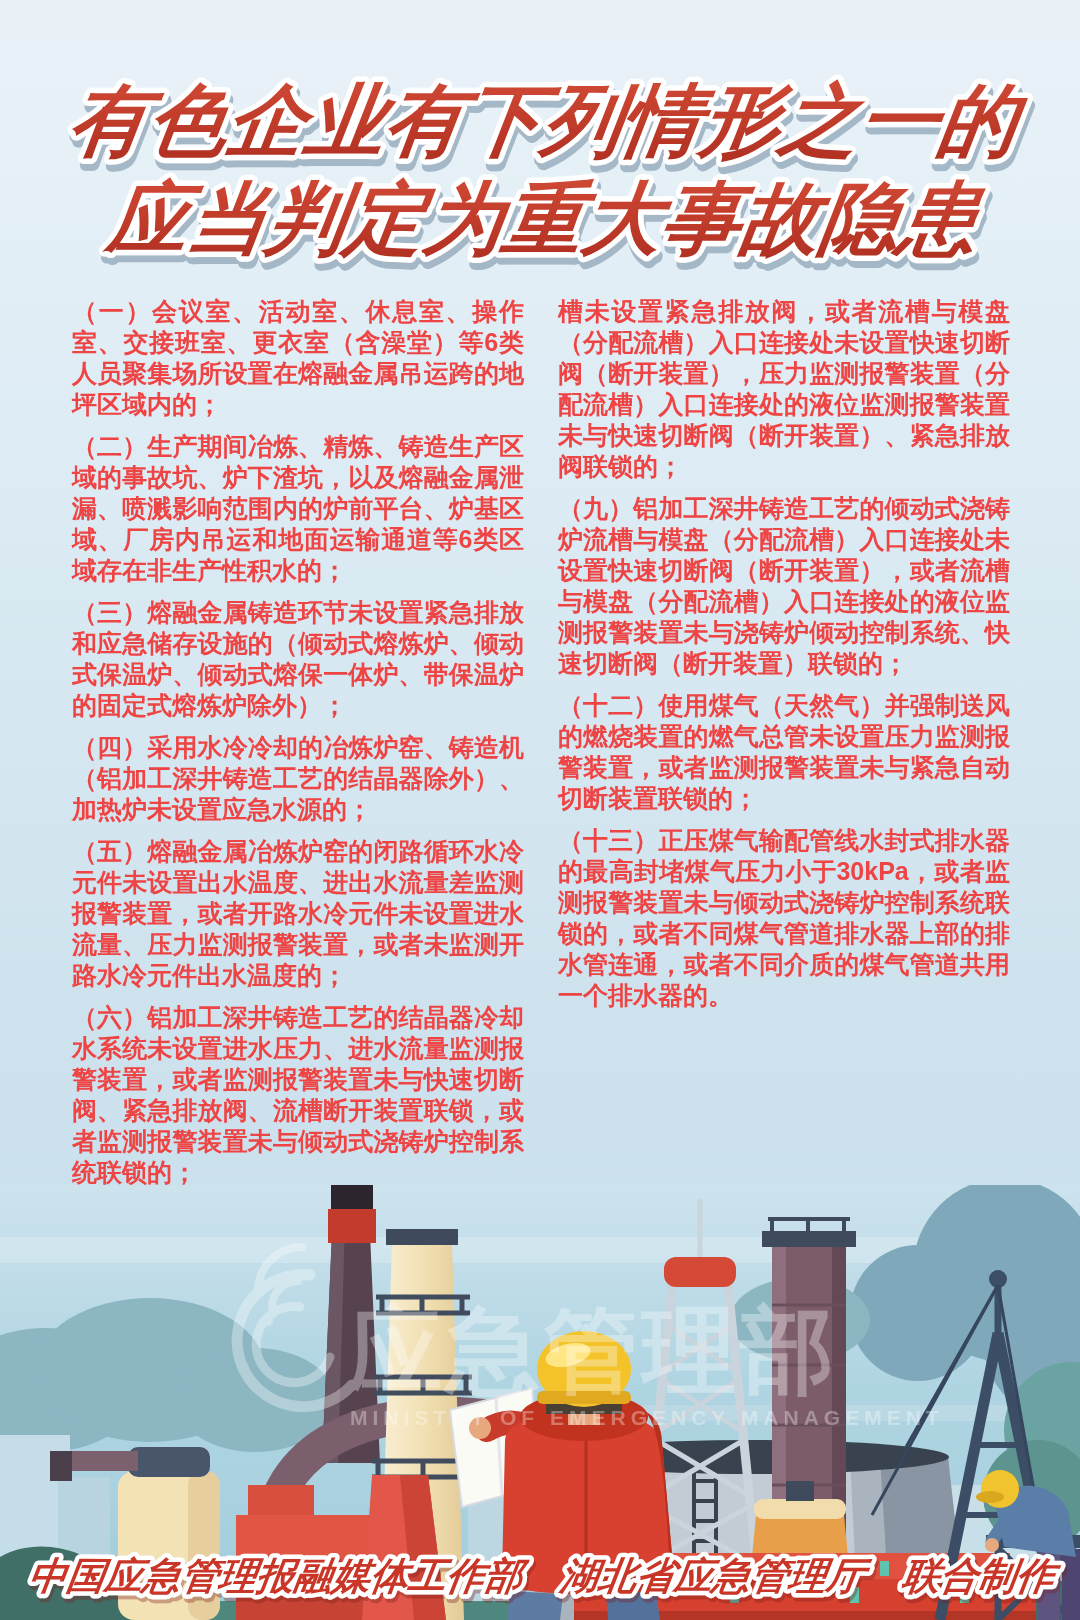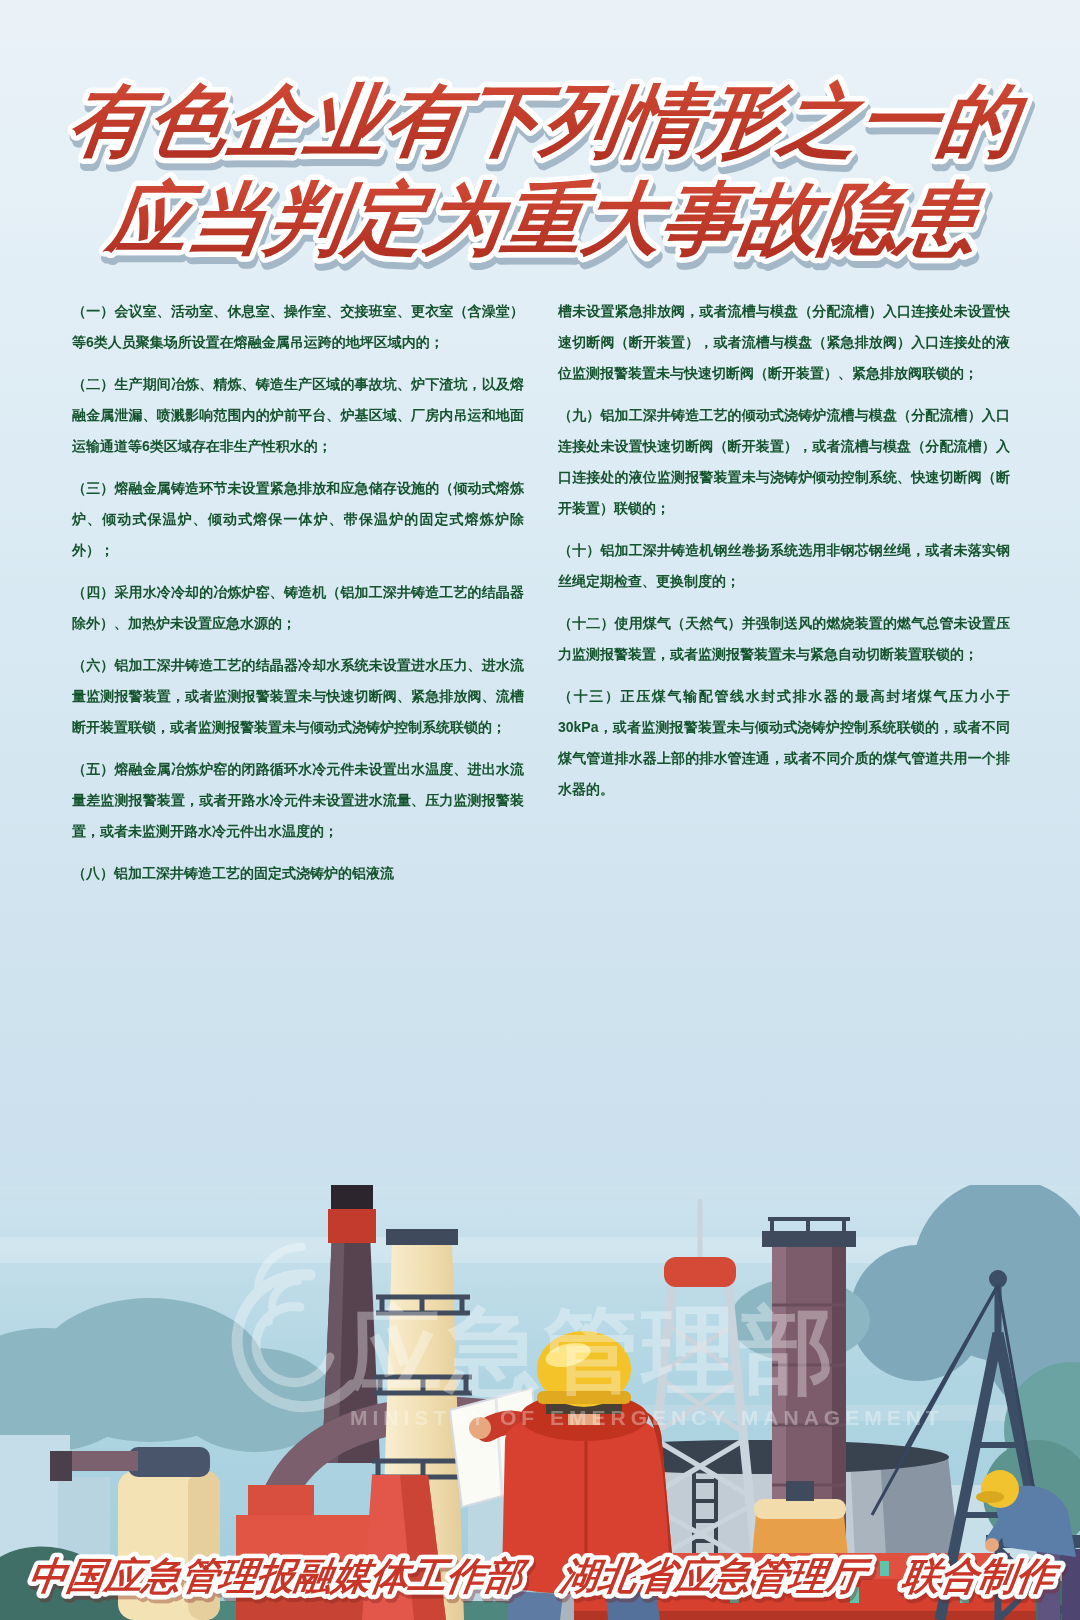--- a/index.html
+++ b/index.html
@@ -15,22 +15,22 @@
     font-weight:bold;font-style:italic;
     paint-order:stroke fill;stroke:#ffffff;stroke-width:11px;stroke-linejoin:round;
   }
   .clauses{
     position:absolute;top:296px;left:72px;right:70px;
     display:flex;gap:34px;
   }
   .col{flex:1 1 0;}
   .para{
     margin:0 0 11px 0;
-    font-size:14px;line-height:31px;
-    color:#14532d;font-weight:bold;
+    font-size:25px;line-height:31px;
+    color:#ef4444;font-weight:bold;
     text-align:justify;
     letter-spacing:0px;
   }
   .illustration{position:absolute;left:0;top:1185px;width:1080px;height:435px;display:block;}
   .wm-cn{font-family:"Liberation Sans","DejaVu Sans",sans-serif;font-weight:bold;letter-spacing:4px;}
   .wm-en{font-family:"Liberation Sans","DejaVu Sans",sans-serif;font-weight:bold;letter-spacing:5px;}
   .banner-text{
     font-family:"Liberation Sans","DejaVu Sans",sans-serif;
     font-weight:bold;font-style:italic;
     paint-order:stroke fill;stroke:#ffffff;stroke-width:9px;stroke-linejoin:round;
@@ -60,28 +60,27 @@
       </g>
     </g>
   </svg>
 
   <div class="clauses">
     <div class="col">
         <p class="para">（一）会议室、活动室、休息室、操作室、交接班室、更衣室（含澡堂）等6类人员聚集场所设置在熔融金属吊运跨的地坪区域内的；</p>
         <p class="para">（二）生产期间冶炼、精炼、铸造生产区域的事故坑、炉下渣坑，以及熔融金属泄漏、喷溅影响范围内的炉前平台、炉基区域、厂房内吊运和地面运输通道等6类区域存在非生产性积水的；</p>
         <p class="para">（三）熔融金属铸造环节未设置紧急排放和应急储存设施的（倾动式熔炼炉、倾动式保温炉、倾动式熔保一体炉、带保温炉的固定式熔炼炉除外）；</p>
         <p class="para">（四）采用水冷冷却的冶炼炉窑、铸造机（铝加工深井铸造工艺的结晶器除外）、加热炉未设置应急水源的；</p>
+        <p class="para">（五）熔融金属冶炼炉窑的闭路循环水冷元件未设置出水温度、进出水流量差监测报警装置，或者开路水冷元件未设置进水流量、压力监测报警装置，或者未监测开路水冷元件出水温度的；</p>
         <p class="para">（六）铝加工深井铸造工艺的结晶器冷却水系统未设置进水压力、进水流量监测报警装置，或者监测报警装置未与快速切断阀、紧急排放阀、流槽断开装置联锁，或者监测报警装置未与倾动式浇铸炉控制系统联锁的；</p>
-        <p class="para">（五）熔融金属冶炼炉窑的闭路循环水冷元件未设置出水温度、进出水流量差监测报警装置，或者开路水冷元件未设置进水流量、压力监测报警装置，或者未监测开路水冷元件出水温度的；</p>
         <p class="para">（八）铝加工深井铸造工艺的固定式浇铸炉的铝液流</p>
       </div>
     <div class="col">
-        <p class="para">槽未设置紧急排放阀，或者流槽与模盘（分配流槽）入口连接处未设置快速切断阀（断开装置），或者流槽与模盘（紧急排放阀）入口连接处的液位监测报警装置未与快速切断阀（断开装置）、紧急排放阀联锁的；</p>
+        <p class="para">槽未设置紧急排放阀，或者流槽与模盘（分配流槽）入口连接处未设置快速切断阀（断开装置），压力监测报警装置（分配流槽）入口连接处的液位监测报警装置未与快速切断阀（断开装置）、紧急排放阀联锁的；</p>
         <p class="para">（九）铝加工深井铸造工艺的倾动式浇铸炉流槽与模盘（分配流槽）入口连接处未设置快速切断阀（断开装置），或者流槽与模盘（分配流槽）入口连接处的液位监测报警装置未与浇铸炉倾动控制系统、快速切断阀（断开装置）联锁的；</p>
-        <p class="para">（十）铝加工深井铸造机钢丝卷扬系统选用非钢芯钢丝绳，或者未落实钢丝绳定期检查、更换制度的；</p>
         <p class="para">（十二）使用煤气（天然气）并强制送风的燃烧装置的燃气总管未设置压力监测报警装置，或者监测报警装置未与紧急自动切断装置联锁的；</p>
         <p class="para">（十三）正压煤气输配管线水封式排水器的最高封堵煤气压力小于30kPa，或者监测报警装置未与倾动式浇铸炉控制系统联锁的，或者不同煤气管道排水器上部的排水管连通，或者不同介质的煤气管道共用一个排水器的。</p>
       </div>
   </div>
 
   <svg class="illustration" viewBox="0 0 1080 435">
     <defs>
       <linearGradient id="skyGrad" x1="0" y1="0" x2="0" y2="1">
         <stop offset="0" stop-color="#cde3ee"></stop>
         <stop offset="0.45" stop-color="#b0d5e2"></stop>

